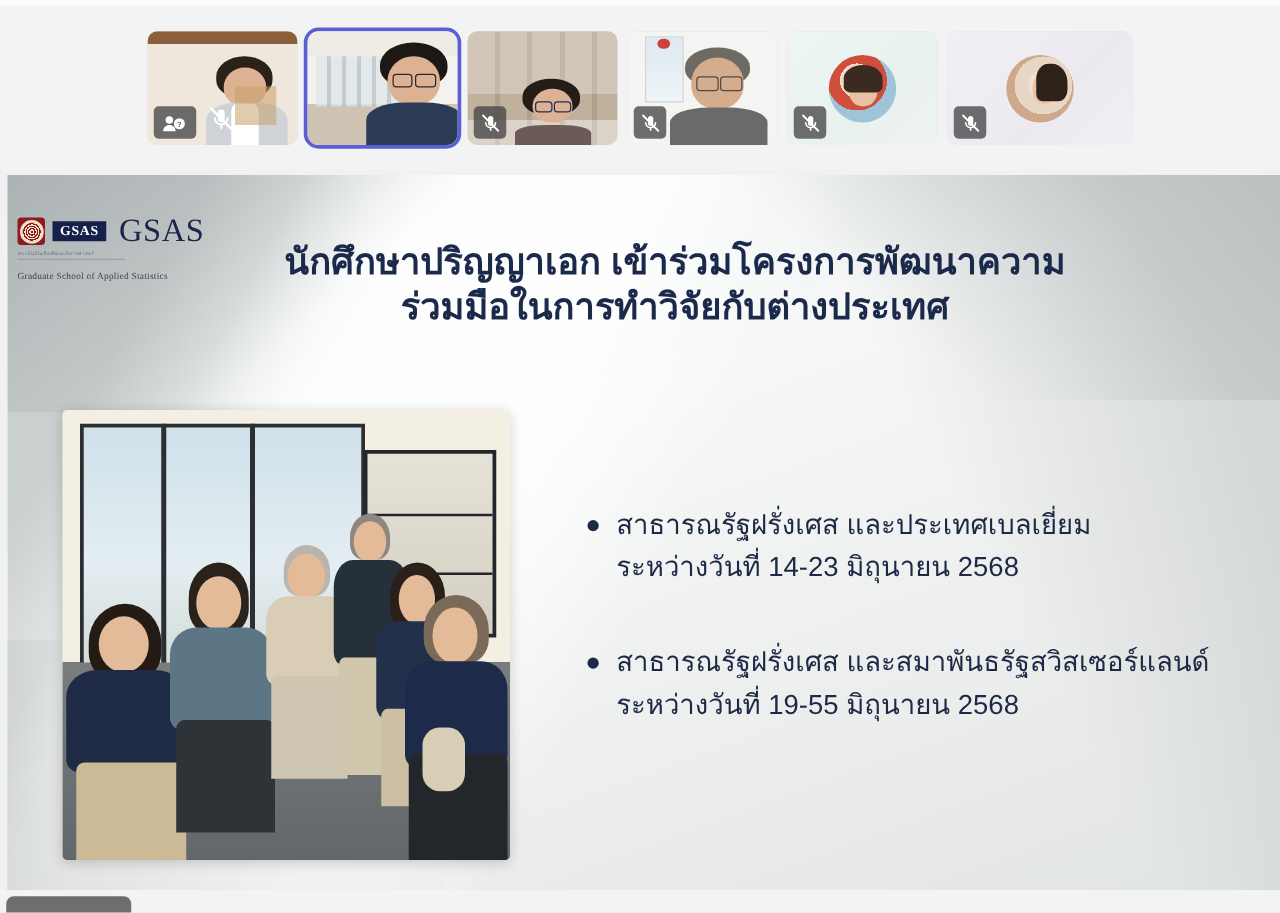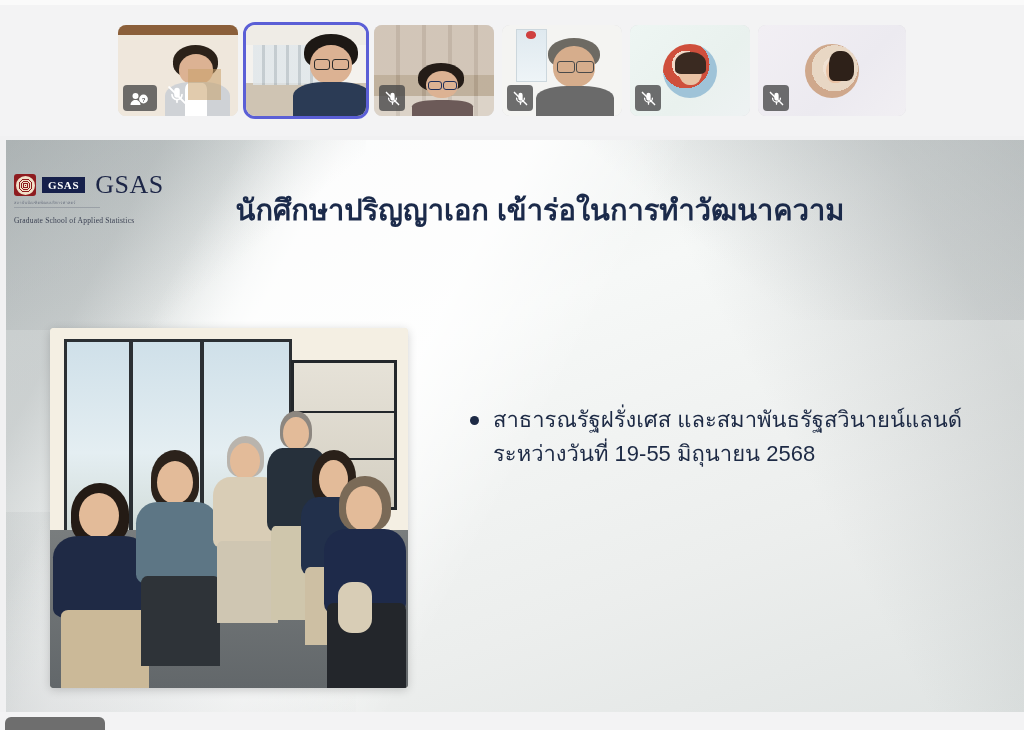--- a/index.html
+++ b/index.html
@@ -316,21 +316,22 @@
       </div>
       <div class="logo-nida">GSAS</div>
       <div class="logo-gsas">GSAS</div>
     </div>
     <div class="logo-tiny">สถาบันบัณฑิตพัฒนบริหารศาสตร์</div>
     <div class="logo-rule"></div>
     <div class="logo-sub">Graduate School of Applied Statistics</div>
   </div>
 
   <div class="slide-title">
-    <div>นักศึกษาปริญญาเอก เข้าร่อในการทำวัฒนาความ</div>
+    <div>นักศึกษาปริญญาเอก เข้าร่วมโครงการพัฒนาความ</div>
+    <div>ร่วมมือในการทำวิจัยกับต่างประเทศ</div>
   </div>
 
   <div class="photo">
     <div class="room"></div>
     <div class="window"></div>
     <div class="mullion" style="left:22%;"></div>
     <div class="mullion" style="left:42%;"></div>
     <div class="cabinet">
       <div class="shelf" style="top:33%;"></div>
       <div class="shelf" style="top:66%;"></div>
@@ -376,25 +377,32 @@
       <div class="ph-hair" style="left:16%;top:0;width:60%;height:26%;background:#7a6a57;"></div>
       <div class="ph-head" style="left:24%;top:5%;width:42%;height:21%;"></div>
       <div class="ph-torso" style="left:-2%;top:25%;width:96%;height:40%;background:#1e2a4a;"></div>
       <div class="ph-torso" style="left:2%;top:60%;width:92%;height:40%;background:#23262b;border-radius:8% 8% 0 0;"></div>
       <div style="position:absolute;left:14%;top:50%;width:40%;height:24%;border-radius:14px;background:#d8cdb6;"></div>
     </div>
   </div>
 
   <div class="bullets">
 
-
     <div class="bullet">
       <div class="dot"></div>
       <div class="btext">
-        <div>สาธารณรัฐฝรั่งเศส และสมาพันธรัฐสวินายน์แลนด์</div>
+        <div>สาธารณรัฐฝรั่งเศส และประเทศเบลเยี่ยม</div>
+        <div>ระหว่างวันที่ 14-23 มิถุนายน 2568</div>
+      </div>
+    </div>
+
+    <div class="bullet">
+      <div class="dot"></div>
+      <div class="btext">
+        <div>สาธารณรัฐฝรั่งเศส และสมาพันธรัฐสวิสเซอร์แลนด์</div>
         <div>ระหว่างวันที่ 19-55 มิถุนายน 2568</div>
       </div>
     </div>
 
   </div>
 
   <div class="bottom-strip"></div>
   <div class="bottom-pill"></div>
 
 </div>

